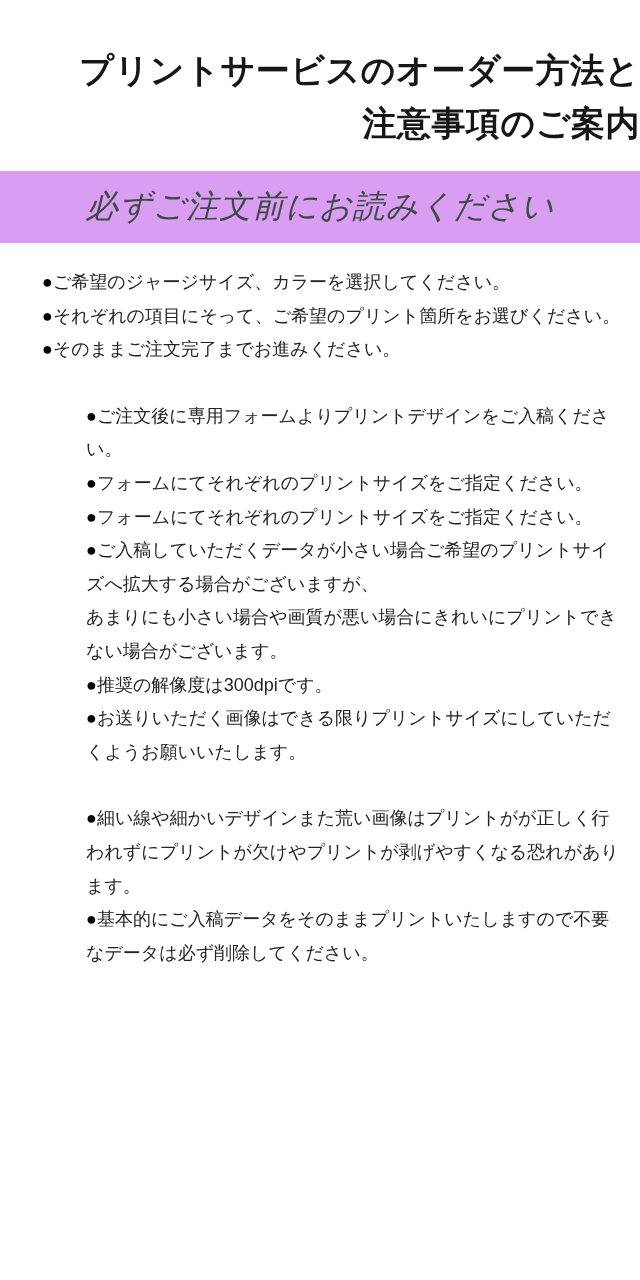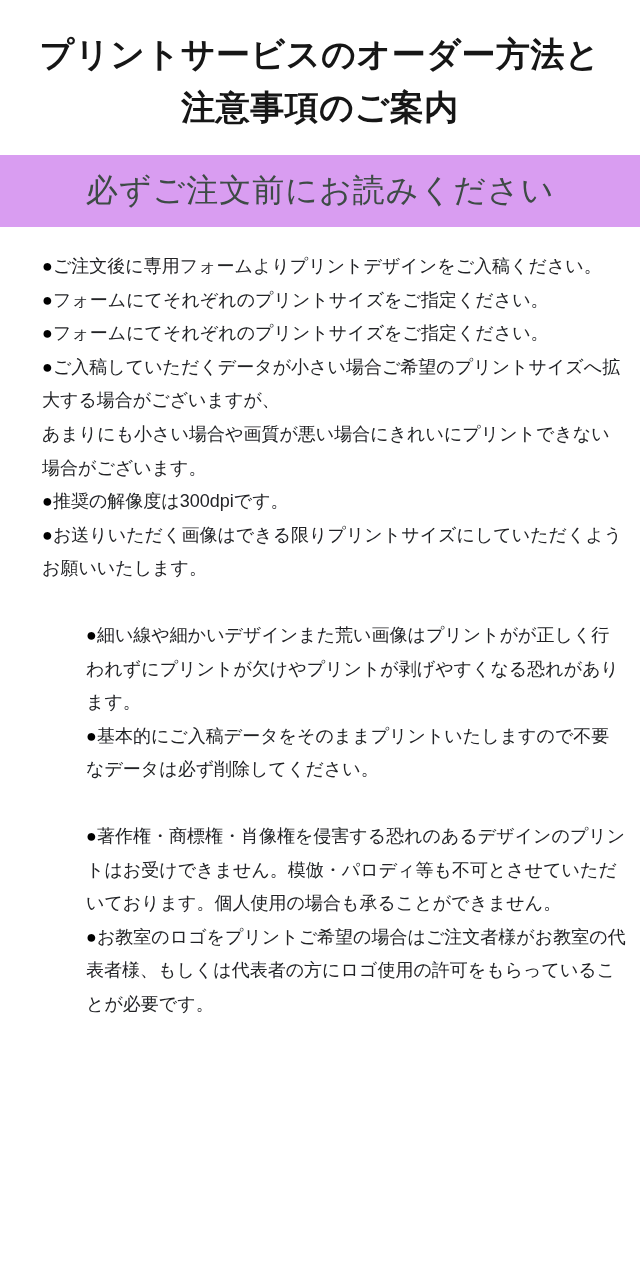--- a/index.html
+++ b/index.html
@@ -7,38 +7,39 @@
     padding: 0;
   }
   body {
     width: 640px;
     height: 1280px;
     background: #ffffff;
     overflow: hidden;
     font-family: "Liberation Sans", "DejaVu Sans", sans-serif;
   }
   .title {
-    padding-top: 28px;
-    text-align: center;
+    padding-top: 44px;
+    text-align: right;
     font-weight: bold;
     font-size: 34px;
     line-height: 53px;
     letter-spacing: 0.5px;
     color: #161616;
   }
   .banner {
     margin-top: 21px;
     height: 72px;
     background: #d99df1;
     display: flex;
     align-items: center;
     justify-content: center;
     font-size: 32px;
     letter-spacing: 1px;
     color: #3d4b45;
+    font-style: italic;
   }
   .content {
     margin: 23px 14px 0 42px;
     width: 584px;
     font-size: 18px;
     line-height: 33.6px;
     color: #222326;
   }
   .group + .group {
     margin-top: 33px;
@@ -60,34 +61,35 @@
   <div>プリントサービスのオーダー方法と</div>
   <div>注意事項のご案内</div>
 </div>
 
 <div class="banner">
   <span>必ずご注文前にお読みください</span>
 </div>
 
 <div class="content">
 
+  <div class="group">
+    <p class="item"><span class="bullet">●</span><span class="item-text">ご希望のジャージサイズ、カラーを選択してください。</span></p>
+    <p class="item"><span class="bullet">●</span><span class="item-text">それぞれの項目にそって、ご希望のプリント箇所をお選びください。</span></p>
+    <p class="item"><span class="bullet">●</span><span class="item-text">そのままご注文完了までお進みください。</span></p>
+  </div>
 
   <div class="group">
     <p class="item"><span class="bullet">●</span><span class="item-text">ご注文後に専用フォームよりプリントデザインをご入稿ください。</span></p>
     <p class="item"><span class="bullet">●</span><span class="item-text">フォームにてそれぞれのプリントサイズをご指定ください。</span></p>
     <p class="item"><span class="bullet">●</span><span class="item-text">フォームにてそれぞれのプリントサイズをご指定ください。</span></p>
     <p class="item"><span class="bullet">●</span><span class="item-text">ご入稿していただくデータが小さい場合ご希望のプリントサイズへ拡大する場合がございますが、
 あまりにも小さい場合や画質が悪い場合にきれいにプリントできない場合がございます。</span></p>
     <p class="item"><span class="bullet">●</span><span class="item-text">推奨の解像度は300dpiです。</span></p>
     <p class="item"><span class="bullet">●</span><span class="item-text">お送りいただく画像はできる限りプリントサイズにしていただくようお願いいたします。</span></p>
   </div>
 
   <div class="group">
     <p class="item"><span class="bullet">●</span><span class="item-text">細い線や細かいデザインまた荒い画像はプリントがが正しく行われずにプリントが欠けやプリントが剥げやすくなる恐れがあります。</span></p>
     <p class="item"><span class="bullet">●</span><span class="item-text">基本的にご入稿データをそのままプリントいたしますので不要なデータは必ず削除してください。</span></p>
   </div>
 
-  <div class="group">
-    <p class="item"><span class="bullet">●</span><span class="item-text">著作権・商標権・肖像権を侵害する恐れのあるデザインのプリントはお受けできません。模倣・パロディ等も不可とさせていただいております。個人使用の場合も承ることができません。</span></p>
-    <p class="item"><span class="bullet">●</span><span class="item-text">お教室のロゴをプリントご希望の場合はご注文者様がお教室の代表者様、もしくは代表者の方にロゴ使用の許可をもらっていることが必要です。</span></p>
-  </div>
 
 </div>
 
 </body></html>

